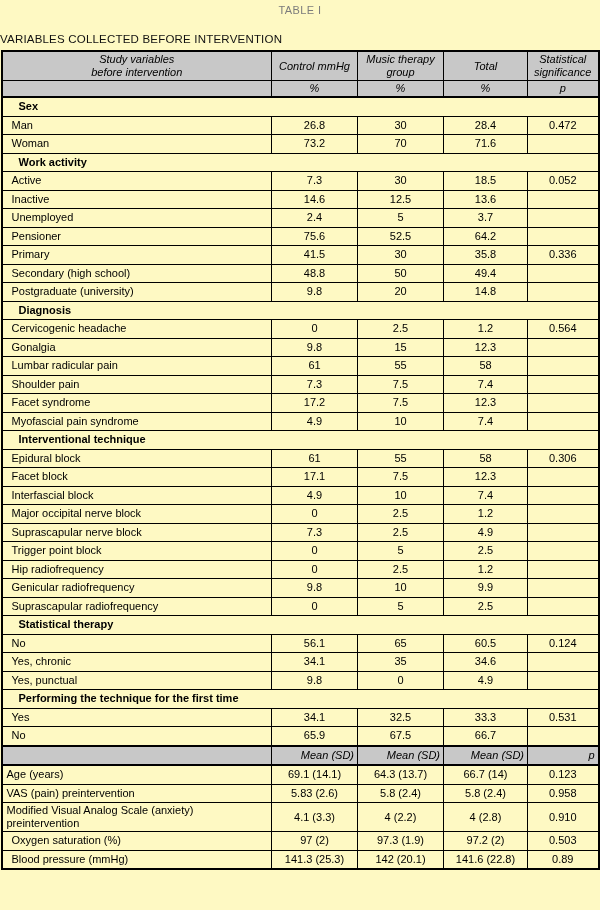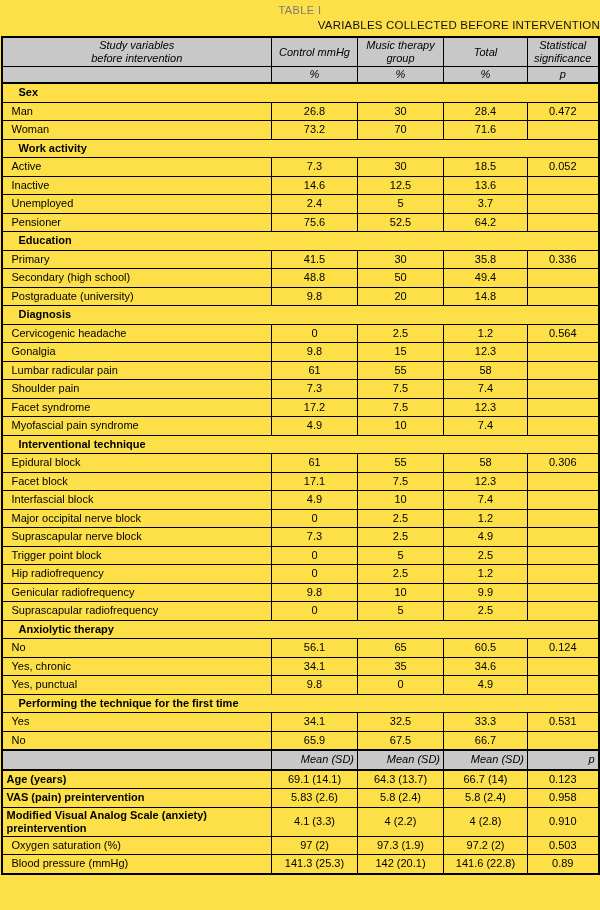--- a/index.html
+++ b/index.html
@@ -1,37 +1,37 @@
 <!DOCTYPE html>
 <html><head>
 <meta charset="utf-8">
 <style>
   html, body { margin:0; padding:0; background:#ffffff; }
   .page {
     width:600px; height:910px;
     font-family:"Liberation Sans", sans-serif;
-    color:#000; background:#fde047;
+    color:#000; background:#fef9c3;
     box-sizing:border-box;
     padding-top:4px;
     overflow:hidden;
   }
   .title {
     text-align:center;
     color:#7c7c7c;
     font-size:11px;
     letter-spacing:0.4px;
     line-height:13px;
   }
   .subtitle {
-    text-align:right;
+    text-align:left;
     color:#111;
     font-size:11.5px;
     letter-spacing:0.2px;
     line-height:14px;
-    margin-top:1px;
+    margin-top:15px;
   }
   table.vars {
     border-collapse:collapse;
     table-layout:fixed;
     width:597px;
     margin:4px auto 0 auto;
     border:2px solid #000;
   }
   col.c1 { width:270px; }
   col.c2 { width:86px; }
@@ -67,21 +67,21 @@
   td.num { text-align:center; }
   tr.meanhead td {
     background:#c8c8c8;
     font-style:italic;
     text-align:right;
     height:15.5px;
     border-top:2px solid #000;
     border-bottom:2px solid #000;
   }
   tr.sumbold td.lbl {
-    font-weight:bold;
+    font-weight:normal;
     padding-left:4px;
   }
 </style>
 </head>
 <body>
 
 <div class="page">
   <div class="title">TABLE I</div>
   <div class="subtitle">VARIABLES COLLECTED BEFORE INTERVENTION</div>
 
@@ -154,23 +154,20 @@
           <td class="num">3.7</td>
           <td class="num"></td>
         </tr>
         <tr class="data">
           <td class="lbl">Pensioner</td>
           <td class="num">75.6</td>
           <td class="num">52.5</td>
           <td class="num">64.2</td>
           <td class="num"></td>
         </tr>
-        <tr class="section">
-          <td colspan="5">Education</td>
-        </tr>
         <tr class="data">
           <td class="lbl">Primary</td>
           <td class="num">41.5</td>
           <td class="num">30</td>
           <td class="num">35.8</td>
           <td class="num">0.336</td>
         </tr>
         <tr class="data">
           <td class="lbl">Secondary (high school)</td>
           <td class="num">48.8</td>
@@ -290,21 +287,21 @@
           <td class="num"></td>
         </tr>
         <tr class="data">
           <td class="lbl">Suprascapular radiofrequency</td>
           <td class="num">0</td>
           <td class="num">5</td>
           <td class="num">2.5</td>
           <td class="num"></td>
         </tr>
         <tr class="section">
-          <td colspan="5">Anxiolytic therapy</td>
+          <td colspan="5">Statistical therapy</td>
         </tr>
         <tr class="data">
           <td class="lbl">No</td>
           <td class="num">56.1</td>
           <td class="num">65</td>
           <td class="num">60.5</td>
           <td class="num">0.124</td>
         </tr>
         <tr class="data">
           <td class="lbl">Yes, chronic</td>

